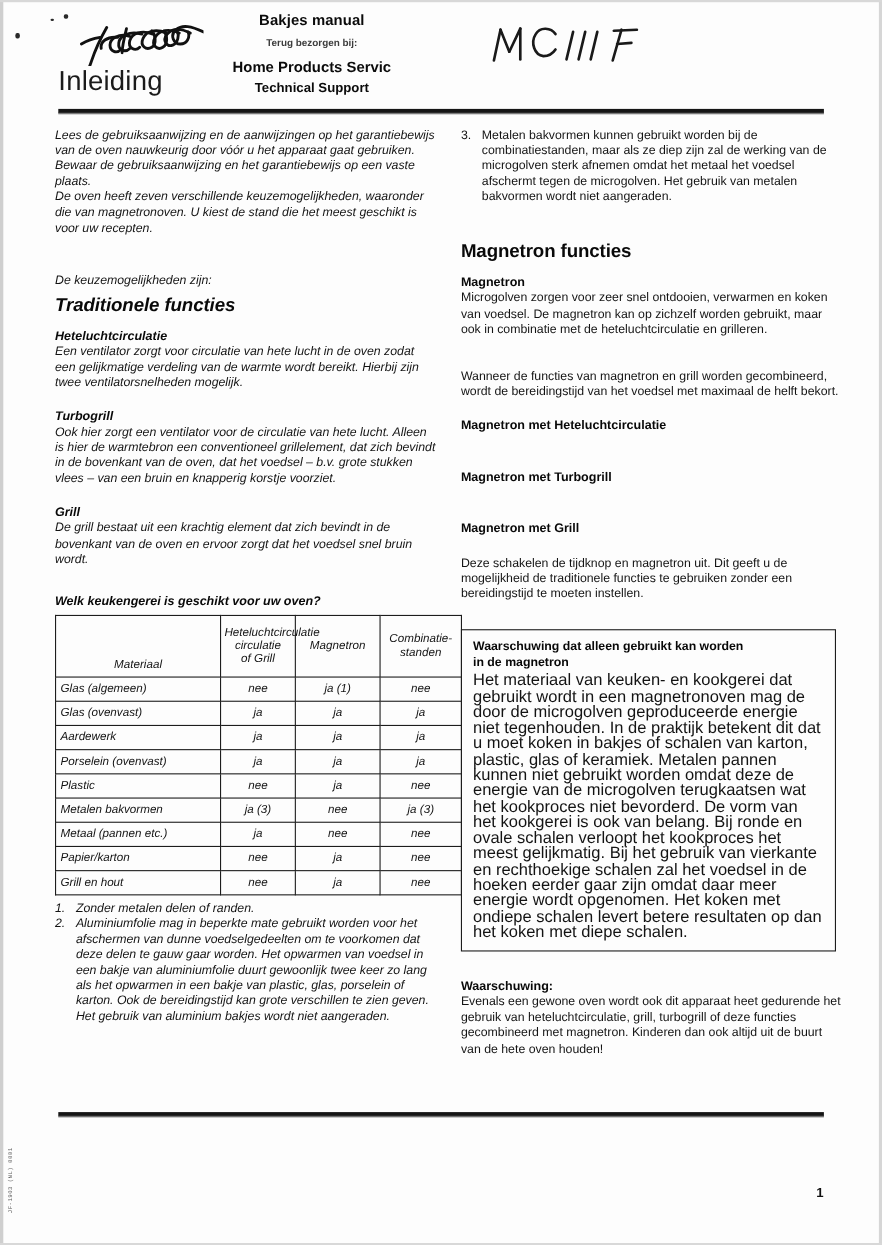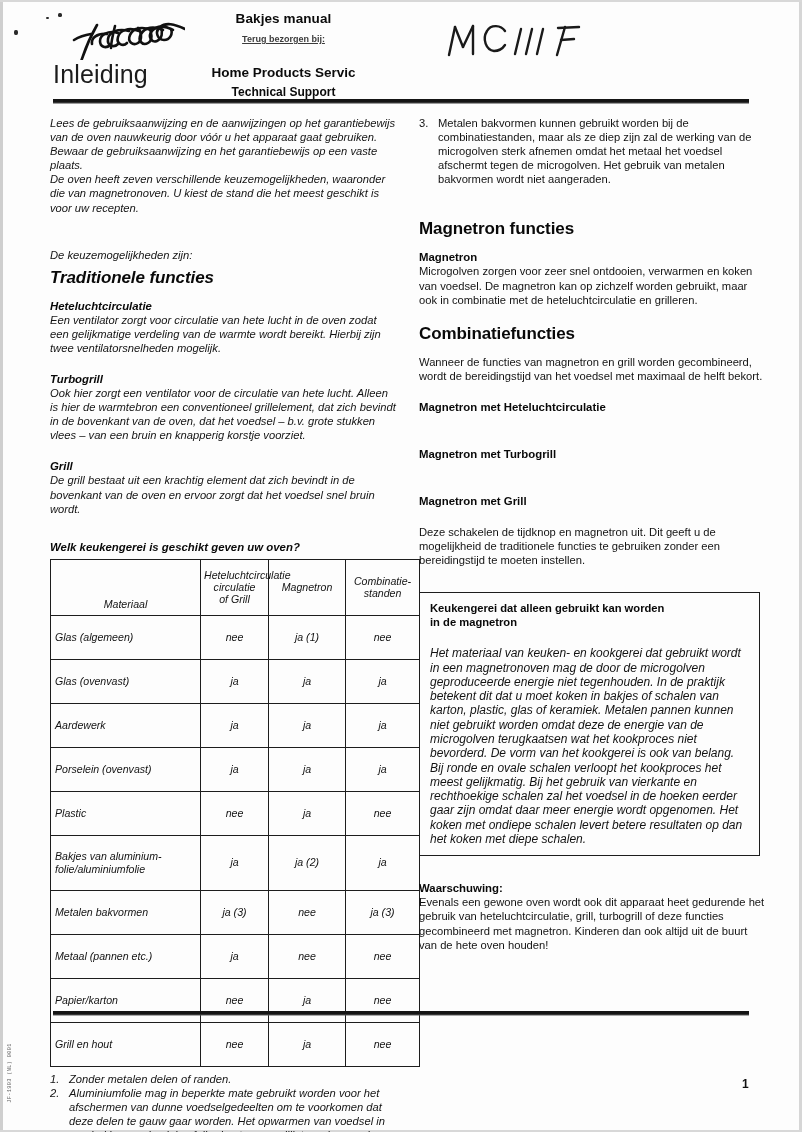--- a/index.html
+++ b/index.html
@@ -33,25 +33,25 @@
   .stamp{
     position:absolute;left:176px;top:12px;width:215px;height:80px;
     text-align:center;
   }
   .stamp .l1{
     font-size:13.5px;font-weight:bold;color:#0b0b0b;
     letter-spacing:.1px;line-height:14px;
   }
   .stamp .l2{
     font-size:9px;font-weight:bold;color:#3c3c3c;
-    line-height:12px;margin-top:7px;text-decoration:underline;
+    line-height:12px;margin-top:7px;
   }
   .stamp .l3{
     font-size:13.5px;font-weight:bold;color:#0b0b0b;
-    line-height:16px;margin-top:20px;
+    line-height:16px;margin-top:8px;
   }
   .stamp .l4{
     font-size:12px;font-weight:bold;color:#0b0b0b;
     line-height:16px;margin-top:3px;
   }
   .signature{
     position:absolute;left:35px;top:16px;
     width:150px;height:44px;pointer-events:none;
   }
   .handwrite-code{
@@ -100,21 +100,21 @@
   .tbl-title{
     font-size:11.4px;font-weight:bold;color:#090909;margin-bottom:6px;
   }
   table.kg{
     border-collapse:collapse;width:341px;
     font-size:10.6px;color:#131313;
     table-layout:fixed;
   }
   table.kg td{
     border:1px solid #1d1d1d;
-    padding:13px 4px;
+    padding:2px 4px;
     vertical-align:middle;
     line-height:12.6px;
     height:17px;
   }
   table.kg td.mat{text-align:left;width:143px;}
   table.kg td.c1{text-align:center;width:61px;}
   table.kg td.c2{text-align:center;width:70px;}
   table.kg td.c3{text-align:center;width:67px;}
   table.kg tr.head td{
     text-align:center;font-size:10.6px;line-height:12.4px;
@@ -132,21 +132,21 @@
   .callout{
     border:1.5px solid #1d1d1d;
     padding:8px 9px 9px 10px;
     box-sizing:border-box;
     width:341px;
   }
   .callout .ct{
     font-size:11.2px;font-weight:bold;color:#080808;line-height:14px;
   }
   .callout .cb{
-    font-size:12px;line-height:14.3px;color:#131313;margin-top:17px;font-style:italic;
+    font-size:15px;line-height:14.3px;color:#131313;margin-top:3px;
   }
 
   
   .rule-footer{
     position:absolute;left:53px;top:1011px;width:696px;height:4px;
     background:#151515;
   }
   .rule-footer::after{
     content:"";position:absolute;left:0;top:3.4px;width:696px;height:1.4px;
     background:#555;opacity:.5;
@@ -247,21 +247,21 @@
     <p class="h2">Turbogrill</p>
     <p class="body">Ook hier zorgt een ventilator voor de circulatie van hete lucht. Alleen is hier de warmtebron een conventioneel grillelement, dat zich bevindt in de bovenkant van de oven, dat het voedsel – b.v. grote stukken vlees – van een bruin en knapperig korstje voorziet.</p>
 
     <div class="gap-m"></div>
 
     <p class="h2">Grill</p>
     <p class="body">De grill bestaat uit een krachtig element dat zich bevindt in de bovenkant van de oven en ervoor zorgt dat het voedsel snel bruin wordt.</p>
 
     <div class="gap-l"></div>
 
-    <div class="tbl-title">Welk keukengerei is geschikt geven uw oven?</div>
+    <div class="tbl-title">Welk keukengerei is geschikt voor uw oven?</div>
 
     <table class="kg">
       <tbody>
         <tr class="head">
           <td class="mat">Materiaal</td>
           <td class="c1">
             <div>Heteluchtcirculatie</div>
             <div>circulatie</div>
             <div>of Grill</div>
           </td>
@@ -294,26 +294,20 @@
             <td class="c1">ja</td>
             <td class="c2">ja</td>
             <td class="c3">ja</td>
           </tr>
           <tr>
             <td class="mat mat2">Plastic</td>
             <td class="c1">nee</td>
             <td class="c2">ja</td>
             <td class="c3">nee</td>
           </tr>
-          <tr class="tall">
-            <td class="mat mat2">Bakjes van aluminium-folie/aluminiumfolie</td>
-            <td class="c1">ja</td>
-            <td class="c2">ja (2)</td>
-            <td class="c3">ja</td>
-          </tr>
           <tr>
             <td class="mat mat2">Metalen bakvormen</td>
             <td class="c1">ja (3)</td>
             <td class="c2">nee</td>
             <td class="c3">ja (3)</td>
           </tr>
           <tr>
             <td class="mat mat2">Metaal (pannen etc.)</td>
             <td class="c1">ja</td>
             <td class="c2">nee</td>
@@ -357,40 +351,39 @@
     <div class="gap-xl"></div>
 
     <p class="h1">Magnetron functies</p>
     <div class="gap-s"></div>
 
     <p class="h2">Magnetron</p>
     <p class="body">Microgolven zorgen voor zeer snel ontdooien, verwarmen en koken van voedsel. De magnetron kan op zichzelf worden gebruikt, maar ook in combinatie met de heteluchtcirculatie en grilleren.</p>
 
     <div class="gap-m"></div>
 
-    <p class="h1">Combinatiefuncties</p>
     <div class="gap-s"></div>
     <p class="body">Wanneer de functies van magnetron en grill worden gecombineerd, wordt de bereidingstijd van het voedsel met maximaal de helft bekort.</p>
 
     <div class="gap-m"></div>
     <p class="h2">Magnetron met Heteluchtcirculatie</p>
 
     <div class="gap-xl"></div>
     <p class="h2">Magnetron met Turbogrill</p>
 
     <div class="gap-xl"></div>
     <p class="h2">Magnetron met Grill</p>
 
     <div class="gap-m"></div>
     <p class="body">Deze schakelen de tijdknop en magnetron uit. Dit geeft u de mogelijkheid de traditionele functies te gebruiken zonder een bereidingstijd te moeten instellen.</p>
 
     <div class="gap-l"></div>
 
     <div class="callout">
-      <div class="ct">Keukengerei dat alleen gebruikt kan worden</div>
+      <div class="ct">Waarschuwing dat alleen gebruikt kan worden</div>
       <div class="ct">in de magnetron</div>
       <div class="cb">Het materiaal van keuken- en kookgerei dat gebruikt wordt in een magnetronoven mag de door de microgolven geproduceerde energie niet tegenhouden. In de praktijk betekent dit dat u moet koken in bakjes of schalen van karton, plastic, glas of keramiek. Metalen pannen kunnen niet gebruikt worden omdat deze de energie van de microgolven terugkaatsen wat het kookproces niet bevorderd. De vorm van het kookgerei is ook van belang. Bij ronde en ovale schalen verloopt het kookproces het meest gelijkmatig. Bij het gebruik van vierkante en rechthoekige schalen zal het voedsel in de hoeken eerder gaar zijn omdat daar meer energie wordt opgenomen. Het koken met ondiepe schalen levert betere resultaten op dan het koken met diepe schalen.</div>
     </div>
 
     <div class="gap-l"></div>
 
     <p class="h2">Waarschuwing:</p>
     <p class="body">Evenals een gewone oven wordt ook dit apparaat heet gedurende het gebruik van heteluchtcirculatie, grill, turbogrill of deze functies gecombineerd met magnetron. Kinderen dan ook altijd uit de buurt van de hete oven houden!</p>
 
   </div>

